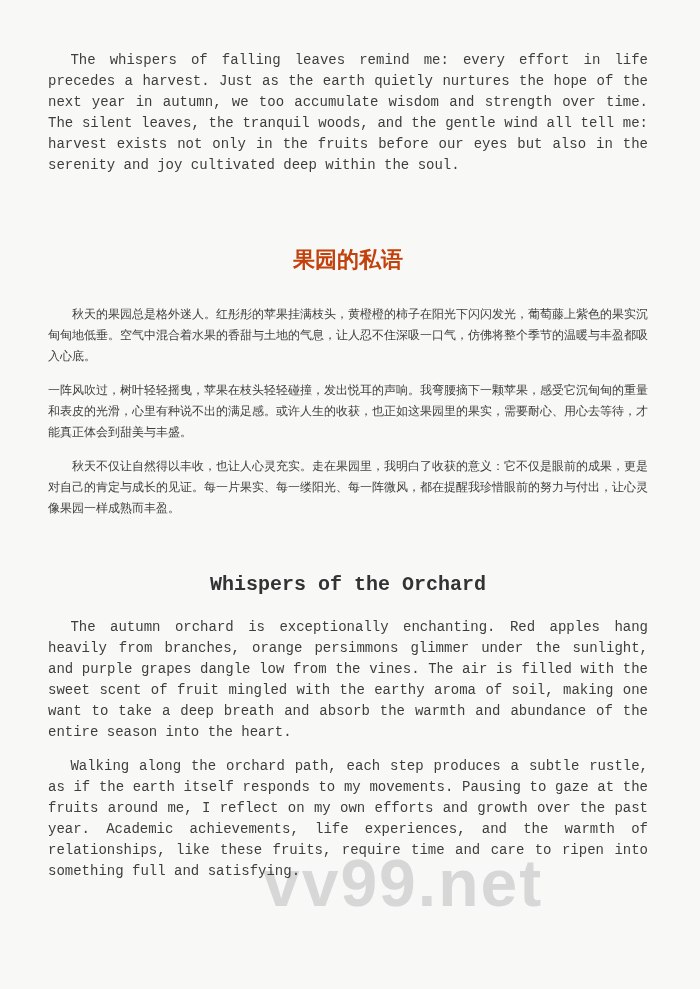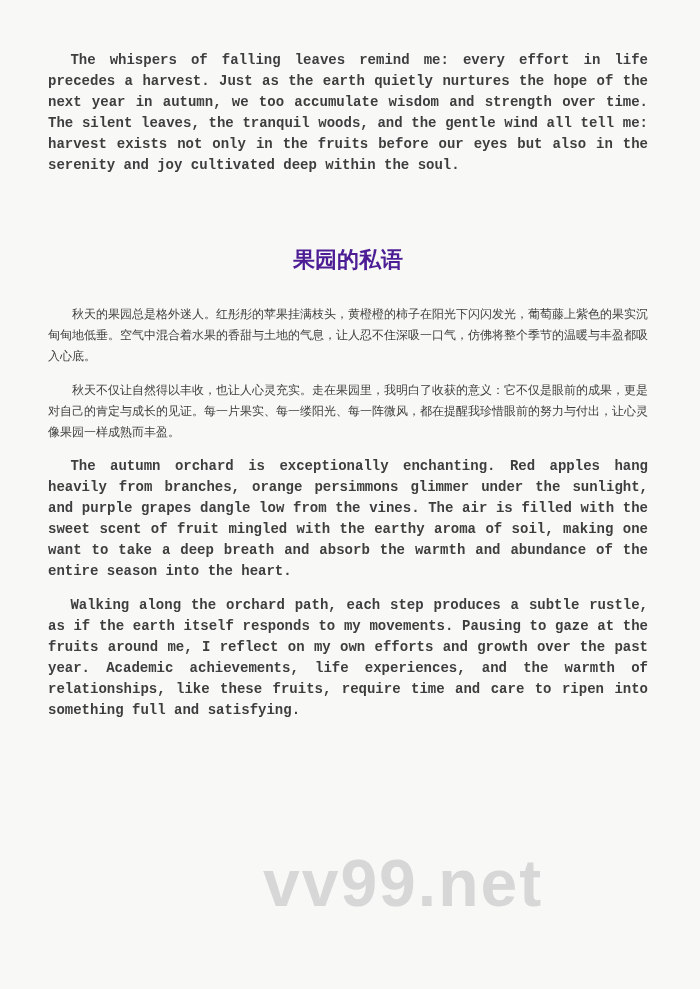--- a/index.html
+++ b/index.html
@@ -34,41 +34,40 @@
     box-sizing: border-box;
     padding: 50px 52px 0 48px;
   }
   p.en {
     font-family: "Liberation Mono", "DejaVu Sans Mono", monospace;
     font-size: 14px;
     line-height: 21px;
     text-align: justify;
     text-indent: 1.6em;
     margin: 0 0 13px 0;
-    font-weight: bold;
   }
   p.cn {
     font-family: "Liberation Serif", "DejaVu Serif", serif;
     font-size: 12px;
     line-height: 21px;
     text-align: justify;
     text-indent: 2em;
     margin: 0 0 13px 0;
   }
   p.cn.no-indent {
     text-indent: 0;
   }
   h1.cn-title {
     font-family: "Liberation Serif", "DejaVu Serif", serif;
     font-weight: bold;
     font-size: 22px;
     text-align: center;
     margin: 68px 0 28px 0;
     line-height: 32px;
-    color: #4c1d95;
+    color: #c2410c;
   }
   h2.en-title {
     font-family: "Liberation Mono", "DejaVu Sans Mono", monospace;
     font-weight: bold;
     font-size: 20px;
     text-align: center;
     margin: 50px 0 16px 0;
     line-height: 32px;
     color: #333333;
   }
@@ -82,22 +81,24 @@
 
   <div class="content">
 
     <p class="en">The whispers of falling leaves remind me: every effort in life precedes a harvest. Just as the earth quietly nurtures the hope of the next year in autumn, we too accumulate wisdom and strength over time. The silent leaves, the tranquil woods, and the gentle wind all tell me: harvest exists not only in the fruits before our eyes but also in the serenity and joy cultivated deep within the soul.</p>
 
     <h1 class="cn-title">果园的私语</h1>
 
     <p class="cn">秋天的果园总是格外迷人。红彤彤的苹果挂满枝头，黄橙橙的柿子在阳光下闪闪发光，葡萄藤上紫色的果实沉甸甸地低垂。空气中混合着水果的香甜与土地的气息，让人忍不住深吸一口气，仿佛将整个季节的温暖与丰盈都吸入心底。</p>
 
 
+    <p class="cn no-indent">一阵风吹过，树叶轻轻摇曳，苹果在枝头轻轻碰撞，发出悦耳的声响。我弯腰摘下一颗苹果，感受它沉甸甸的重量和表皮的光滑，心里有种说不出的满足感。或许人生的收获，也正如这果园里的果实，需要耐心、用心去等待，才能真正体会到甜美与丰盛。</p>
 
     <p class="cn">秋天不仅让自然得以丰收，也让人心灵充实。走在果园里，我明白了收获的意义：它不仅是眼前的成果，更是对自己的肯定与成长的见证。每一片果实、每一缕阳光、每一阵微风，都在提醒我珍惜眼前的努力与付出，让心灵像果园一样成熟而丰盈。</p>
 
+    <h2 class="en-title">Whispers of the Orchard</h2>
 
     <p class="en">The autumn orchard is exceptionally enchanting. Red apples hang heavily from branches, orange persimmons glimmer under the sunlight, and purple grapes dangle low from the vines. The air is filled with the sweet scent of fruit mingled with the earthy aroma of soil, making one want to take a deep breath and absorb the warmth and abundance of the entire season into the heart.</p>
 
     <p class="en">Walking along the orchard path, each step produces a subtle rustle, as if the earth itself responds to my movements. Pausing to gaze at the fruits around me, I reflect on my own efforts and growth over the past year. Academic achievements, life experiences, and the warmth of relationships, like these fruits, require time and care to ripen into something full and satisfying.</p>
 
   </div>
 </div>
 
 </body></html>

